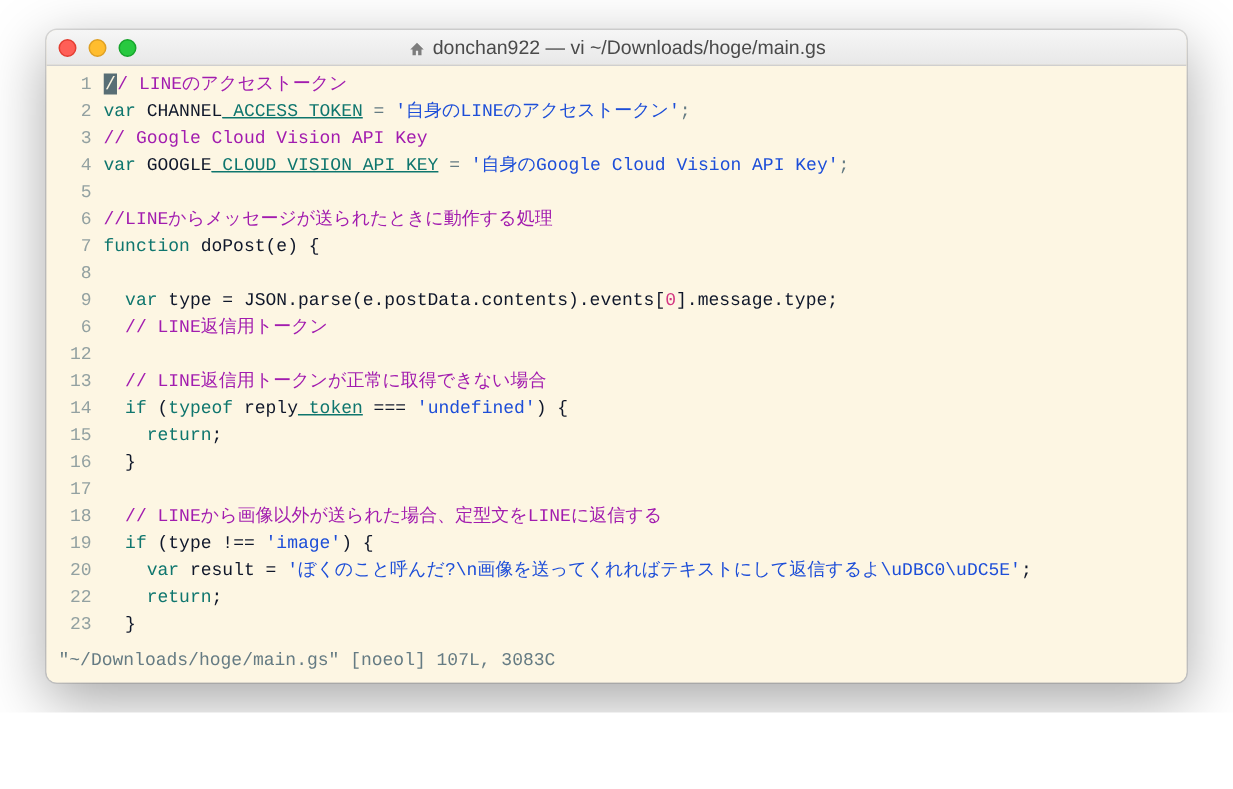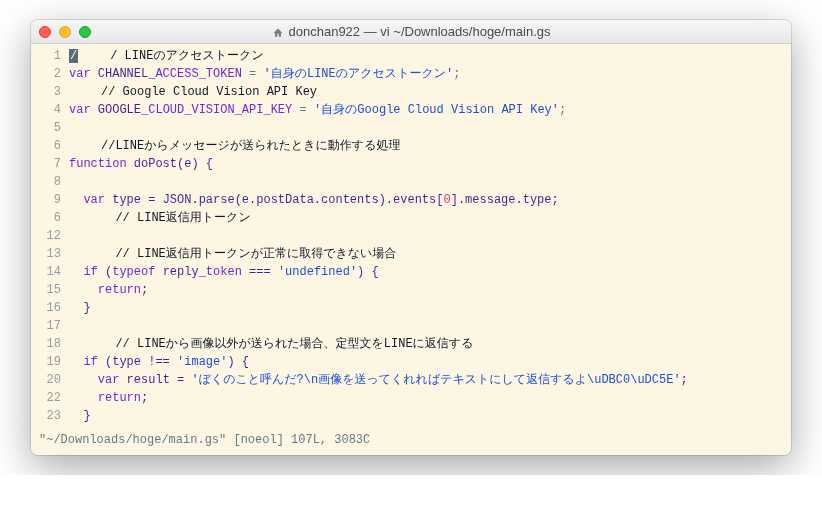--- a/index.html
+++ b/index.html
@@ -60,25 +60,25 @@
     color: #93a1a1;
     user-select: none;
     flex-shrink: 0;
   }
   .code { flex: 1; color: #657b83; padding-right: 10px; overflow: hidden; }
   .cursor {
     background: #586e75;
     color: #fdf6e3;
     padding: 0 1px;
   }
-  .c-comment { color: #0f172a; padding-left: 32px; }
-  .c-keyword { color: #6d28d9; }
-  .c-varred { color: #6d28d9; }
+  .c-comment { color: #a21caf; }
+  .c-keyword { color: #0f766e; }
+  .c-varred { color: #0f766e; text-decoration: underline; }
   .c-string  { color: #1d4ed8; }
-  .c-ident   { color: #4c1d95; }
+  .c-ident   { color: #0f172a; }
   .c-number  { color: #d33682; }
   .c-op      { color: #657b83; }
   .status {
     padding: 2px 8px 8px 8px;
     color: #657b83;
     background: #fdf6e3;
     white-space: pre;
   }
 </style>
 </head>

